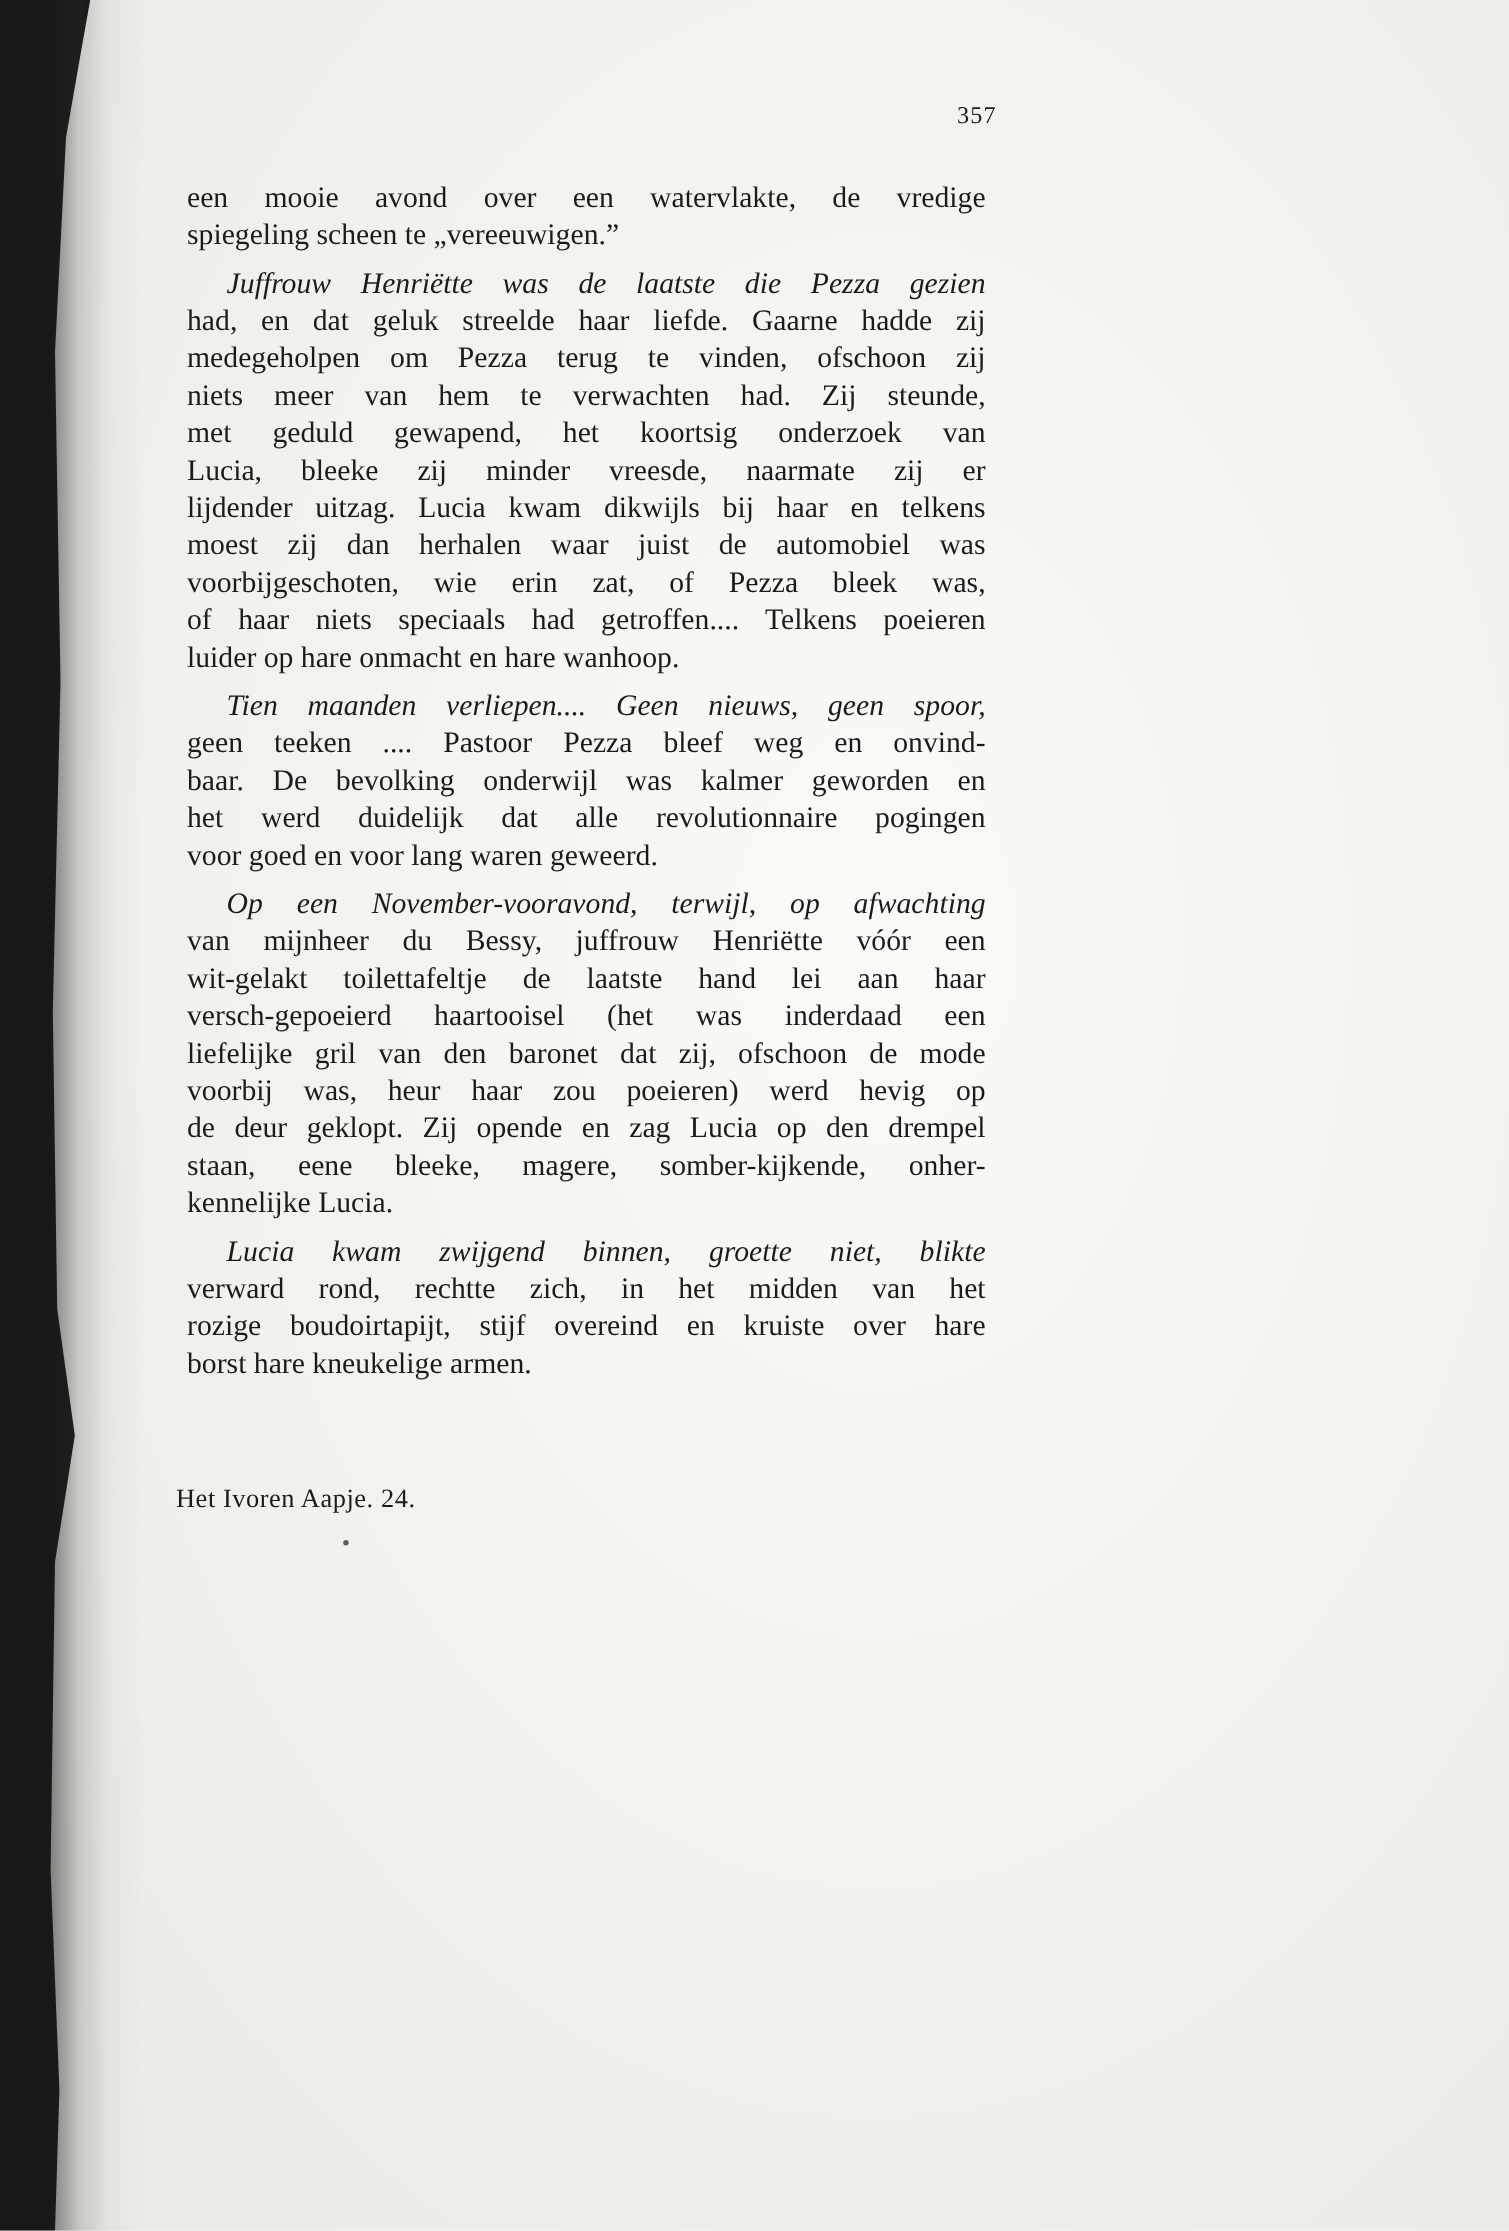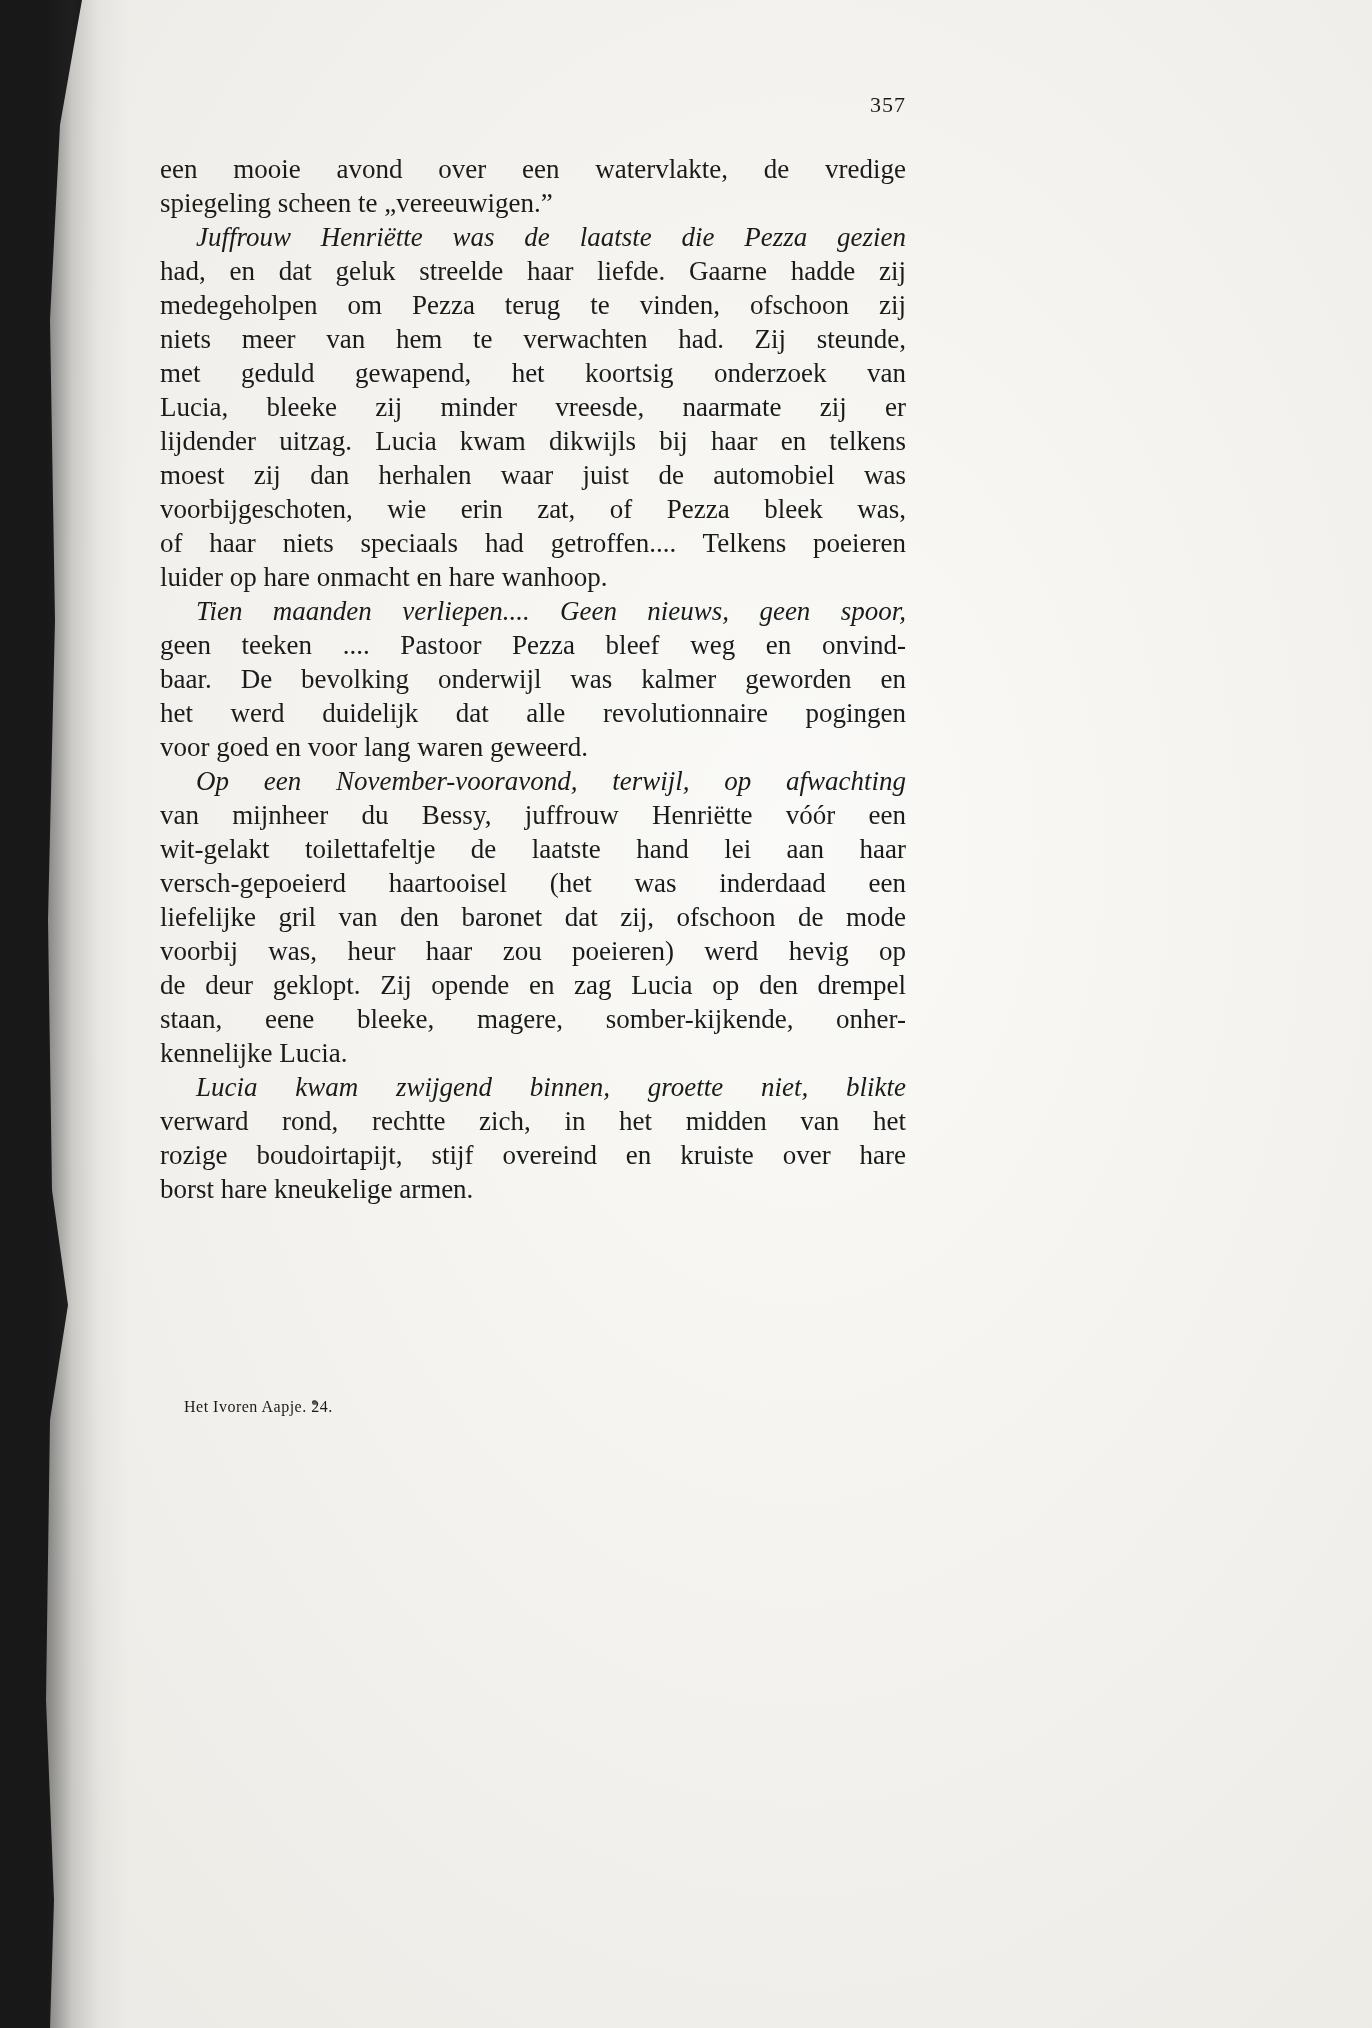--- a/index.html
+++ b/index.html
@@ -29,31 +29,31 @@
     background:linear-gradient(to right, rgba(35,35,35,0.55) 45px, rgba(90,90,90,0.25) 72px, rgba(120,120,120,0.08) 98px, rgba(0,0,0,0) 130px);
   }
   .page-number{
     position:absolute;left:160px;top:92px;width:746px;
     text-align:right;font-size:22px;letter-spacing:1px;
   }
   .text-block{
     position:absolute;left:160px;top:152px;width:746px;
     font-size:27px;
   }
-  .paragraph{margin:0;}
+  .paragraph{margin:10px;}
   .line{
     height:34px;line-height:34px;
     text-align:justify;
     text-align-last:justify;
   }
   .line.last{text-align-last:left;}
   .line.indent{text-indent:36px;font-style:italic;}
   .footer{
-    position:absolute;left:160px;top:1398px;width:746px;
-    font-size:16px;letter-spacing:0.5px;margin-left:24px;
+    position:absolute;left:160px;top:1350px;width:746px;
+    font-size:24px;letter-spacing:0.5px;
   }
   .artifact-dot{
     position:absolute;left:312px;top:1400px;width:5px;height:5px;
     background:#3a3a3a;border-radius:50%;opacity:0.8;
   }
 </style>
 </head>
 <body>
 
 <div class="paper-shade"></div>

